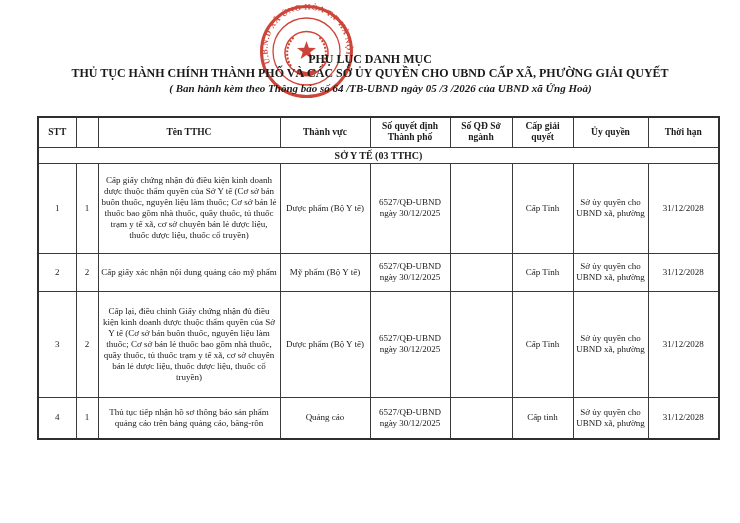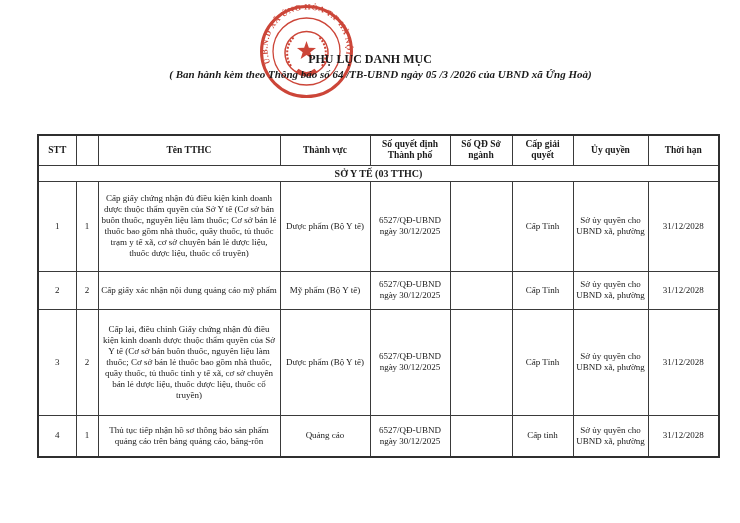--- a/index.html
+++ b/index.html
@@ -23,21 +23,21 @@
   .doc-header {
     position: absolute; left: 0; top: 52px; width: 740px;
     text-align: center; z-index: 2; line-height: 14px;
   }
   .title-1 { font-weight: bold; font-size: 12px; }
   .title-2 { font-weight: bold; font-size: 12px; }
   .title-3 { font-weight: bold; font-style: italic; font-size: 11px; margin-top: 1px; padding-left: 21px; }
 
   
   table.proc-table {
-    position: absolute; left: 37px; top: 134px;
+    position: absolute; left: 37px; top: 116px;
     width: 681px; table-layout: fixed;
     border-collapse: collapse; z-index: 2;
     background: transparent;
   }
   .proc-table th, .proc-table td {
     border: 1px solid #3a3a3a;
     text-align: center; vertical-align: middle;
     padding: 1px 2px;
     font-size: 9px; line-height: 11px;
     overflow: hidden;
@@ -71,20 +71,21 @@
     <defs>
       <path id="sealTextArc" d="M 13 62 A 39.5 39.5 0 1 1 86 60"></path>
     </defs>
     <text font-size="8" font-weight="bold" letter-spacing="0.6" fill="currentColor" font-family="Liberation Serif, DejaVu Serif, serif">
       <textPath href="#sealTextArc" startOffset="2">U.B.N.D XÃ ỨNG HÒA T.P HÀ NỘI</textPath>
     </text>
   </svg>
 
   <div class="doc-header">
     <div class="title-1">PHỤ LỤC DANH MỤC</div>
+    <div class="title-2">THỦ TỤC HÀNH CHÍNH THÀNH PHỐ VÀ CÁC SỞ ỦY QUYỀN CHO UBND CẤP XÃ, PHƯỜNG GIẢI QUYẾT</div>
     <div class="title-3">( Ban hành kèm theo Thông báo số 64 /TB-UBND ngày 05 /3 /2026 của UBND xã Ứng Hoà)</div>
   </div>
 
   <table class="proc-table">
     <colgroup>
       <col style="width:38px">
         <col style="width:22px">
         <col style="width:182px">
       <col style="width:90px">
         <col style="width:80px">
@@ -131,21 +132,21 @@
         <td>6527/QĐ-UBND ngày 30/12/2025</td>
         <td></td>
         <td>Cấp Tỉnh</td>
         <td>Sở ủy quyền cho UBND xã, phường</td>
         <td>31/12/2028</td>
       </tr>
 
       <tr class="row-xtall">
         <td>3</td>
         <td>2</td>
-        <td>Cấp lại, điều chỉnh Giấy chứng nhận đủ điều kiện kinh doanh dược thuộc thẩm quyền của Sở Y tế (Cơ sở bán buôn thuốc, nguyên liệu làm thuốc; Cơ sở bán lẻ thuốc bao gồm nhà thuốc, quầy thuốc, tủ thuốc tỉnh y tế xã, cơ sở chuyên bán lẻ dược liệu, thuốc dược liệu, thuốc cổ truyền)</td>
+        <td>Cấp lại, điều chỉnh Giấy chứng nhận đủ điều kiện kinh doanh dược thuộc thẩm quyền của Sở Y tế (Cơ sở bán buôn thuốc, nguyên liệu làm thuốc; Cơ sở bán lẻ thuốc bao gồm nhà thuốc, quầy thuốc, tủ thuốc trạm y tế xã, cơ sở chuyên bán lẻ dược liệu, thuốc dược liệu, thuốc cổ truyền)</td>
         <td>Dược phẩm (Bộ Y tế)</td>
         <td>6527/QĐ-UBND ngày 30/12/2025</td>
         <td></td>
         <td>Cấp Tỉnh</td>
         <td>Sở ủy quyền cho UBND xã, phường</td>
         <td>31/12/2028</td>
       </tr>
 
 
       <tr class="row-last">

